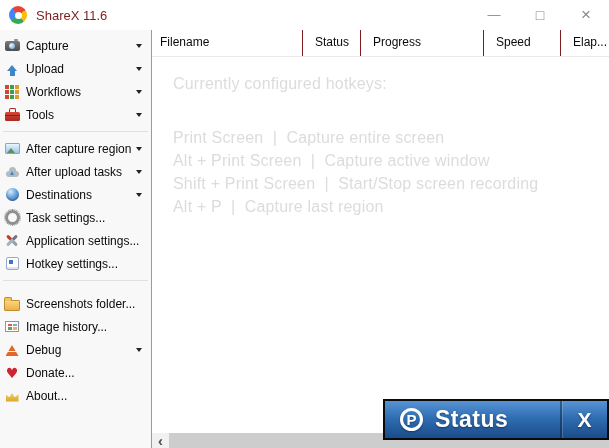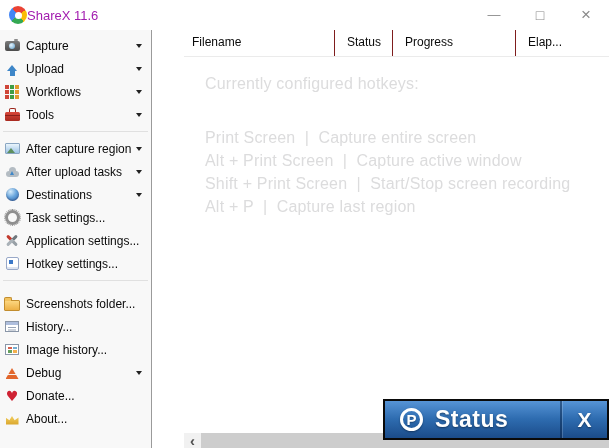--- a/index.html
+++ b/index.html
@@ -4,28 +4,28 @@
 <style>
   html,body{margin:0;padding:0;background:#fff;}
   .app{width:609px;height:448px;position:relative;overflow:hidden;background:#fff;
        font-family:"Liberation Sans","DejaVu Sans",sans-serif;display:flex;flex-direction:column;}
 
   
   .titlebar{height:30px;flex:0 0 30px;display:flex;align-items:center;padding-left:9px;position:relative;background:#fff;}
   .logo{width:18px;height:18px;border-radius:50%;position:relative;flex:0 0 18px;
         background:conic-gradient(from -40deg,#ea4335 0 27%,#fbbc05 27% 50%,#34a853 50% 74%,#4285f4 74% 100%);}
   .logo::after{content:"";position:absolute;inset:5.5px;background:#fff;border-radius:50%;}
-  .title{font-size:13px;color:#a21caf;}
+  .title{margin-left:9px;font-size:13px;color:#7f1d1d;}
   .win-controls{position:absolute;right:0;top:0;height:30px;display:flex;}
   .wc{width:46px;text-align:center;line-height:30px;color:#8a8a8a;font-size:13px;cursor:default;}
   .wc.max{font-size:14px;}
   .wc.close{font-size:17px;}
 
   
-  .bodyrow{display:flex;flex:1;min-height:0;gap:32px;}
+  .bodyrow{display:flex;flex:1;min-height:0;}
 
   
   .sidebar{width:152px;flex:0 0 152px;box-sizing:border-box;border-right:1px solid #9a9a9a;
            background:#f8f8f8;padding-top:4px;}
   .item{height:23px;display:flex;align-items:center;padding-left:4px;position:relative;
         font-size:12px;color:#0a0a0a;cursor:default;}
   .lbl{white-space:nowrap;}
   .arrow{position:absolute;right:9px;top:50%;margin-top:-2px;width:0;height:0;
          border-left:3.5px solid transparent;border-right:3.5px solid transparent;border-top:4px solid #222;}
   .sep{height:1px;background:#e0e0e0;margin:5px 3px;}
@@ -221,26 +221,20 @@
       <div class="sep sep2"></div>
 
       <div class="item">
         <span class="ico">
             <span class="i-folder"></span>
           </span>
         <span class="lbl">Screenshots folder...</span>
       </div>
       <div class="item">
         <span class="ico">
-            <span class="i-hist"></span>
-          </span>
-        <span class="lbl">History...</span>
-      </div>
-      <div class="item">
-        <span class="ico">
           <span class="i-ihist">
               <i></i>
               <i></i>
               <i></i>
               <i></i>
             </span>
         </span>
         <span class="lbl">Image history...</span>
       </div>
       <div class="item">
@@ -262,20 +256,21 @@
           </span>
         <span class="lbl">About...</span>
       </div>
     </nav>
 
     <main class="main">
       <div class="list-header">
         <div class="hcell c1">Filename</div>
         <div class="hcell c2">Status</div>
         <div class="hcell c3">Progress</div>
+        <div class="hcell c4">Speed</div>
         <div class="hcell c5">Elap...</div>
       </div>
 
       <div class="watermark">
         <div class="wm-title">Currently configured hotkeys:</div>
         <div class="wm-line">Print Screen  |  Capture entire screen</div>
         <div class="wm-line">Alt + Print Screen  |  Capture active window</div>
         <div class="wm-line">Shift + Print Screen  |  Start/Stop screen recording</div>
         <div class="wm-line">Alt + P  |  Capture last region</div>
       </div>

